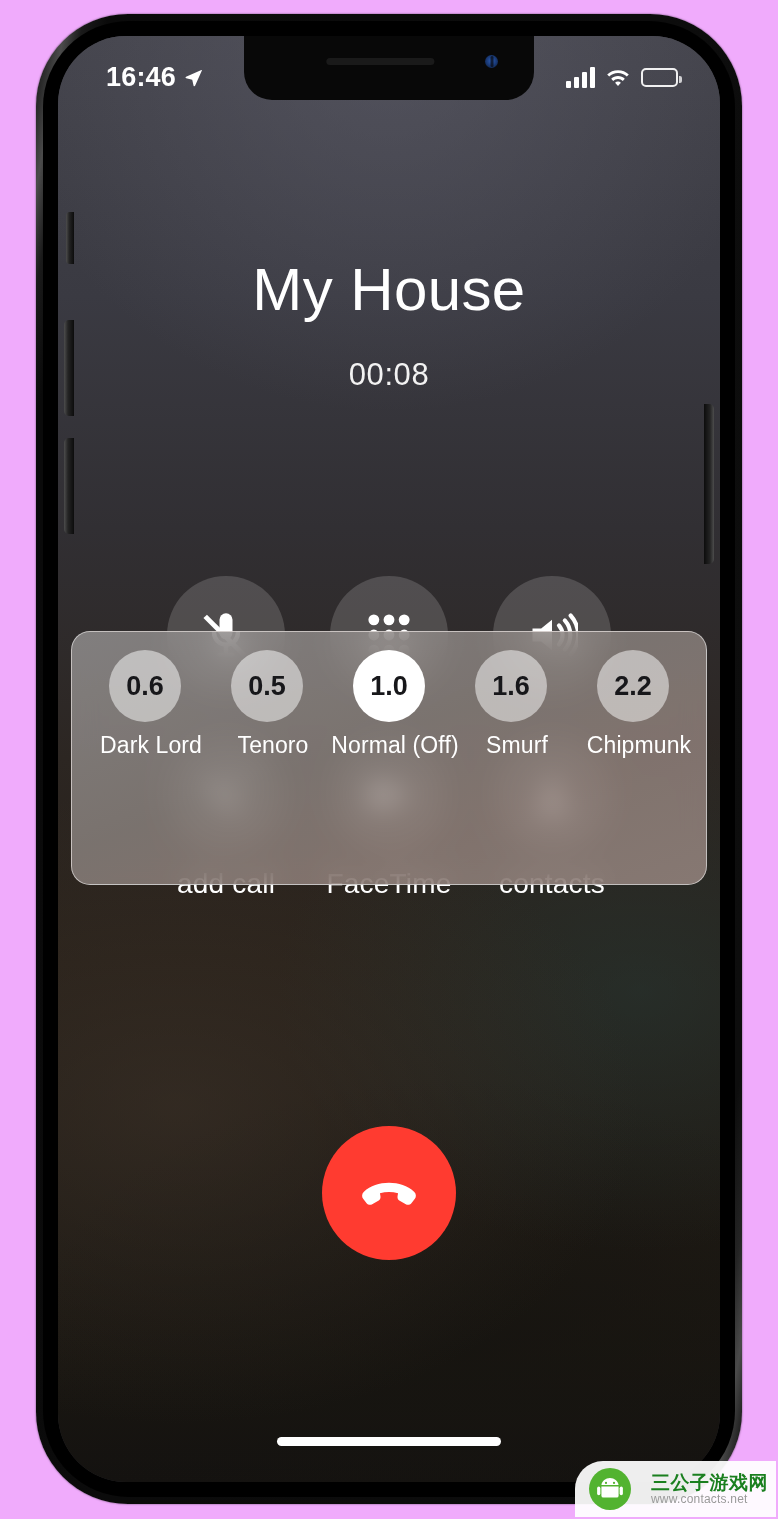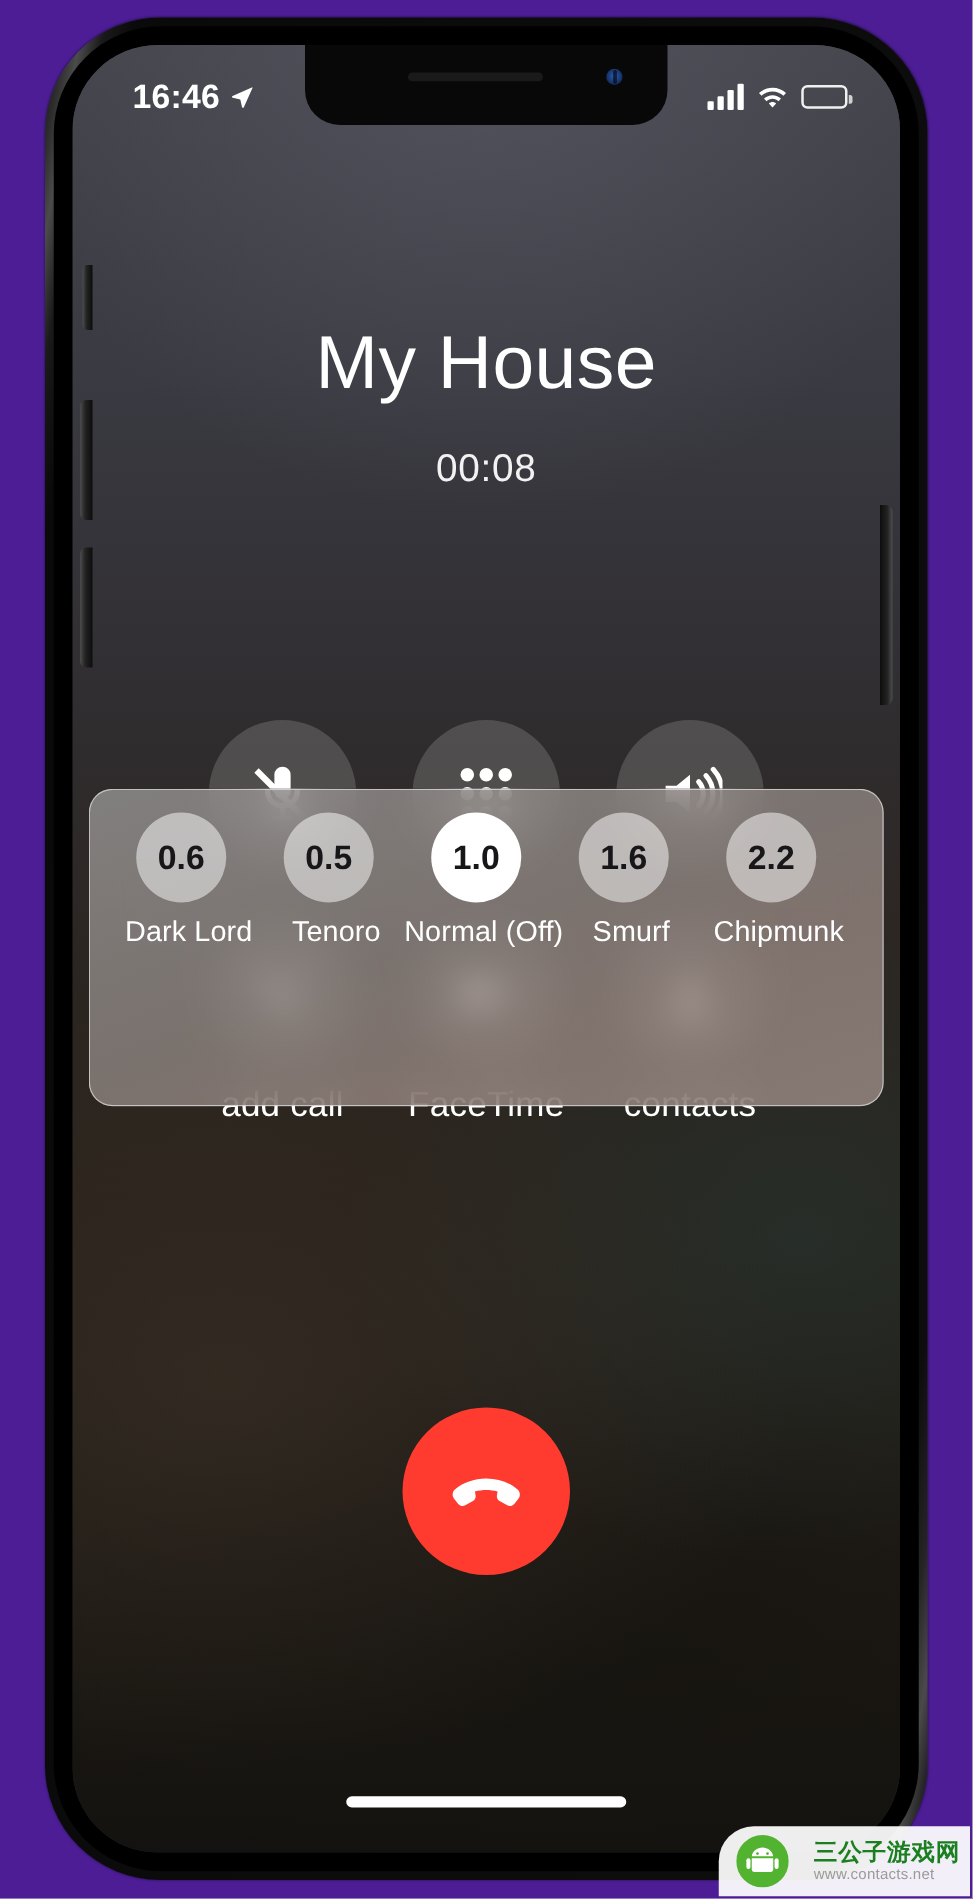--- a/index.html
+++ b/index.html
@@ -2,21 +2,21 @@
 <html><head>
 <meta charset="utf-8">
 <style>
   * { box-sizing: border-box; margin: 0; padding: 0; }
   html, body {
     width: 778px; height: 1519px;
     background: #ffffff;
     font-family: "Liberation Sans", sans-serif;
     overflow: hidden;
   }
-  .page { position: relative; width: 778px; height: 1519px; background: #4c1d95; }
+  .page { position: relative; width: 778px; height: 1519px; background: #f0abfc; }
 
   
   .phone-frame {
     position: absolute;
     left: 36px; top: 14px;
     width: 706px; height: 1490px;
     border-radius: 92px;
     background:
       linear-gradient(100deg,
         #070707 0%, #2e2e2e 2.0%, #4b4b4b 3.2%, #1a1a1a 5.0%,
@@ -154,21 +154,21 @@
   .panel-subtitle { color: #f4f2f2; font-size: 25px; margin-top: 6px; letter-spacing: .1px; }
   .panel-action-btn {
     position: absolute; right: 18px; top: -2px;
     width: 76px; height: 76px; border-radius: 50%;
     background: #fdfdfd;
     display: flex; align-items: center; justify-content: center;
     box-shadow: 0 1px 3px rgba(0,0,0,.18);
   }
   .panel-action-icon { width: 40px; height: 20px; display:block; }
 
-  .pitch-row { display: flex; justify-content: flex-start; padding: 18px 14px 0 14px; }
+  .pitch-row { display: flex; justify-content: space-between; padding: 18px 14px 0 14px; }
   .pitch-item { width: 118px; display: flex; flex-direction: column; align-items: center; }
   .pitch-circle {
     width: 72px; height: 72px; border-radius: 50%;
     background: rgba(255,255,255,.50);
     display:flex; align-items:center; justify-content:center;
     color: #17171a; font-size: 27px; font-weight: bold;
   }
   .pitch-circle.selected { background: #ffffff; }
   .pitch-label {
     color: #ffffff; font-size: 23px; margin-top: 10px; white-space: nowrap; letter-spacing: .1px; margin-left: 12px;

